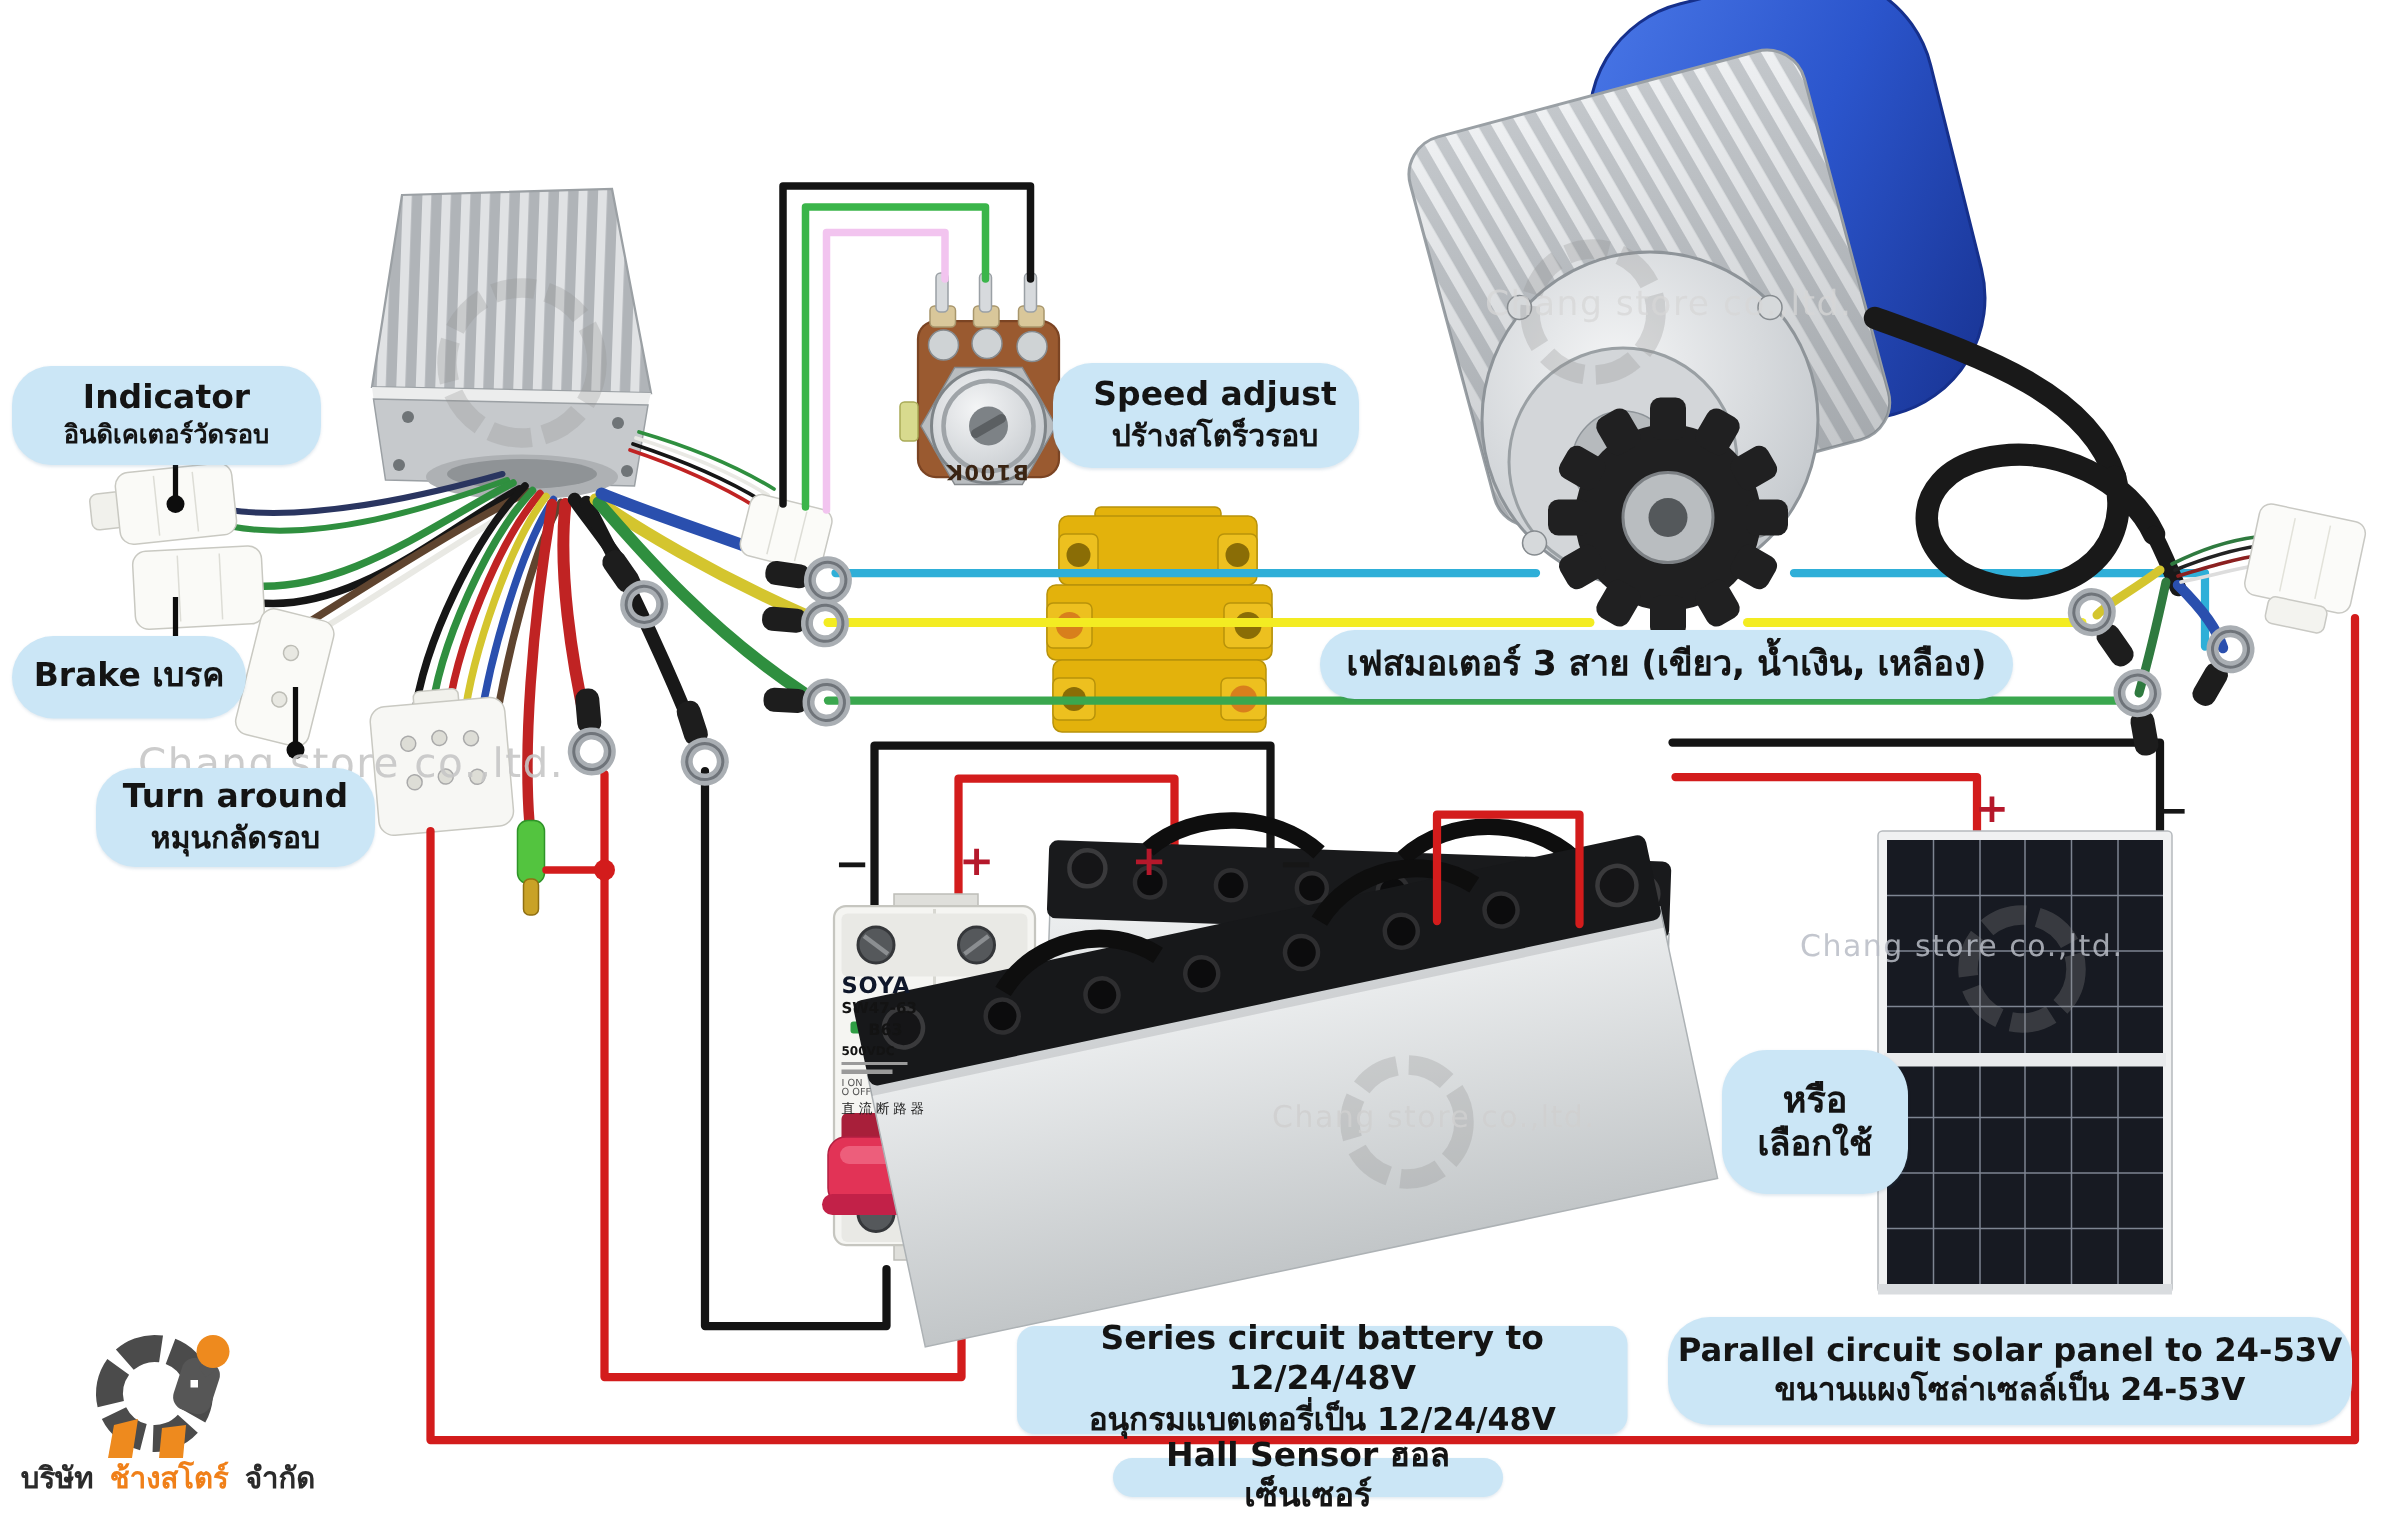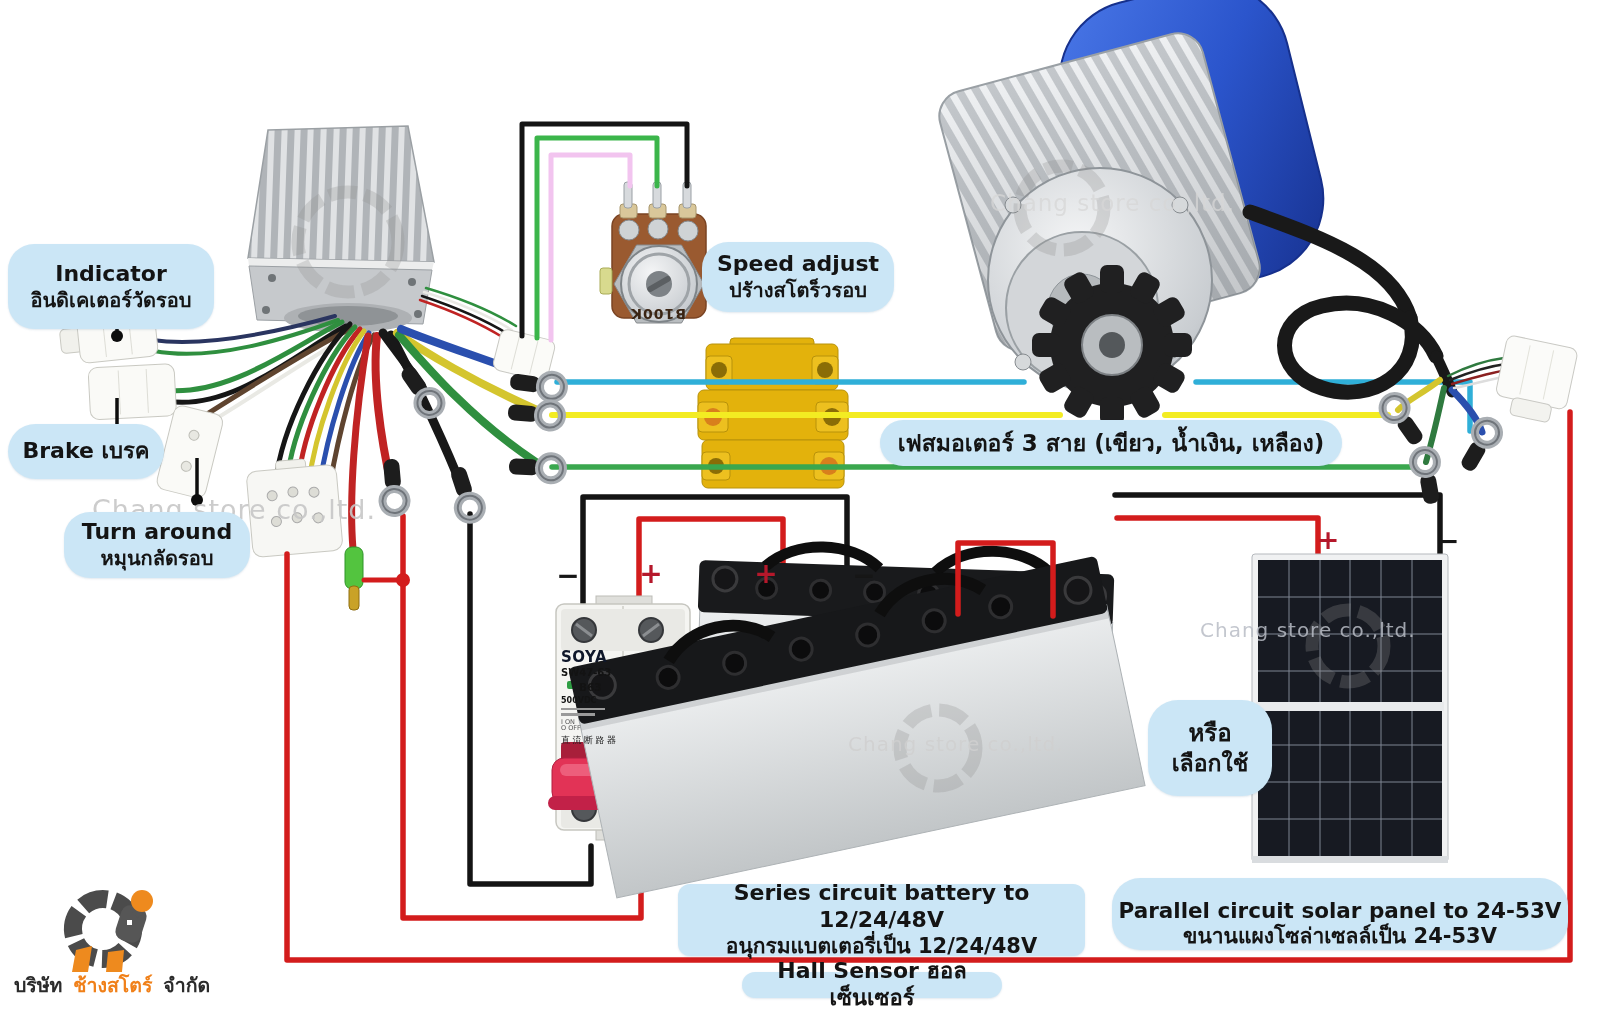--- a/index.html
+++ b/index.html
@@ -374,47 +374,47 @@
     <polygon points="108,952 124,950 122,972 106,972" fill="#ee8a1e"></polygon>
   </g>
 </svg>
 
 <div class="wm" style="left:92px;top:494px;font-size:27px;opacity:.9;">Chang store co.,ltd.</div>
 <div class="wm" style="left:990px;top:190px;font-size:23px;color:#d7d7d7;opacity:.75;">Chang store co.,ltd.</div>
 <div class="wm" style="left:848px;top:732px;font-size:20px;color:#d0d0d0;opacity:.85;">Chang store co.,ltd.</div>
 
 <div class="wm" style="left:1200px;top:618px;font-size:20px;color:#b9bdc6;opacity:.85;">Chang store co.,ltd.</div>
 
-<div class="bub" style="left:8px;top:244px;width:206px;height:85px;">
+<div class="bub" style="left:8px;top:244px;width:206px;height:66px;">
   <span style="font-size:22px;">Indicator</span>
-  <span style="font-size:20px;text-align:center;">อินดิเคเตอร์วัดรอบ</span>
+  <span style="font-size:17px;text-align:center;">อินดิเคเตอร์วัดรอบ</span>
 </div>
 <div class="bub" style="left:8px;top:424px;width:156px;height:55px;border-radius:28px;">
   <span style="font-size:22px;">Brake เบรค</span>
 </div>
 <div class="bub" style="left:64px;top:512px;width:186px;height:66px;">
   <span style="font-size:22px;">Turn around</span>
   <span style="font-size:20px;">หมุนกลัดรอบ</span>
 </div>
-<div class="bub" style="left:702px;top:242px;width:192px;height:70px;">
+<div class="bub" style="left:702px;top:242px;width:192px;height:70px;padding-left:12px;">
   <span style="font-size:22px;">Speed adjust</span>
   <span style="font-size:20px;">ปรัางสโตร็วรอบ</span>
 </div>
 <div class="bub" style="left:880px;top:420px;width:462px;height:46px;border-radius:23px;">
   <span style="font-size:23px;">เฟสมอเตอร์ 3 สาย (เขียว, น้ำเงิน, เหลือง)</span>
 </div>
 <div class="bub" style="left:1148px;top:700px;width:124px;height:96px;border-radius:30px;">
   <span style="font-size:24px;">หรือ</span>
   <span style="font-size:23px;">เลือกใช้</span>
 </div>
 <div class="bub" style="left:678px;top:884px;width:407px;height:72px;border-radius:12px;">
   <span style="font-size:22px;">Series circuit battery to 12/24/48V</span>
   <span style="font-size:21px;">อนุกรมแบตเตอรี่เป็น 12/24/48V</span>
 </div>
-<div class="bub" style="left:1112px;top:878px;width:456px;height:72px;border-radius:28px;justify-content:flex-end;">
+<div class="bub" style="left:1112px;top:878px;width:456px;height:72px;border-radius:28px;">
   <span style="font-size:21.5px;">Parallel circuit solar panel to 24-53V</span>
   <span style="font-size:21px;">ขนานแผงโซล่าเซลล์เป็น 24-53V</span>
 </div>
 <div class="bub" style="left:742px;top:972px;width:260px;height:26px;border-radius:21px;">
   <span style="font-size:22px;">Hall Sensor ฮอลเซ็นเซอร์</span>
 </div>
 
 <div class="pol minus" style="left:550px;top:562px;width:36px;font-size:28px;">−</div>
 <div class="pol plus" style="left:633px;top:560px;width:36px;font-size:28px;">+</div>
 <div class="pol plus" style="left:748px;top:560px;width:36px;font-size:28px;">+</div>

